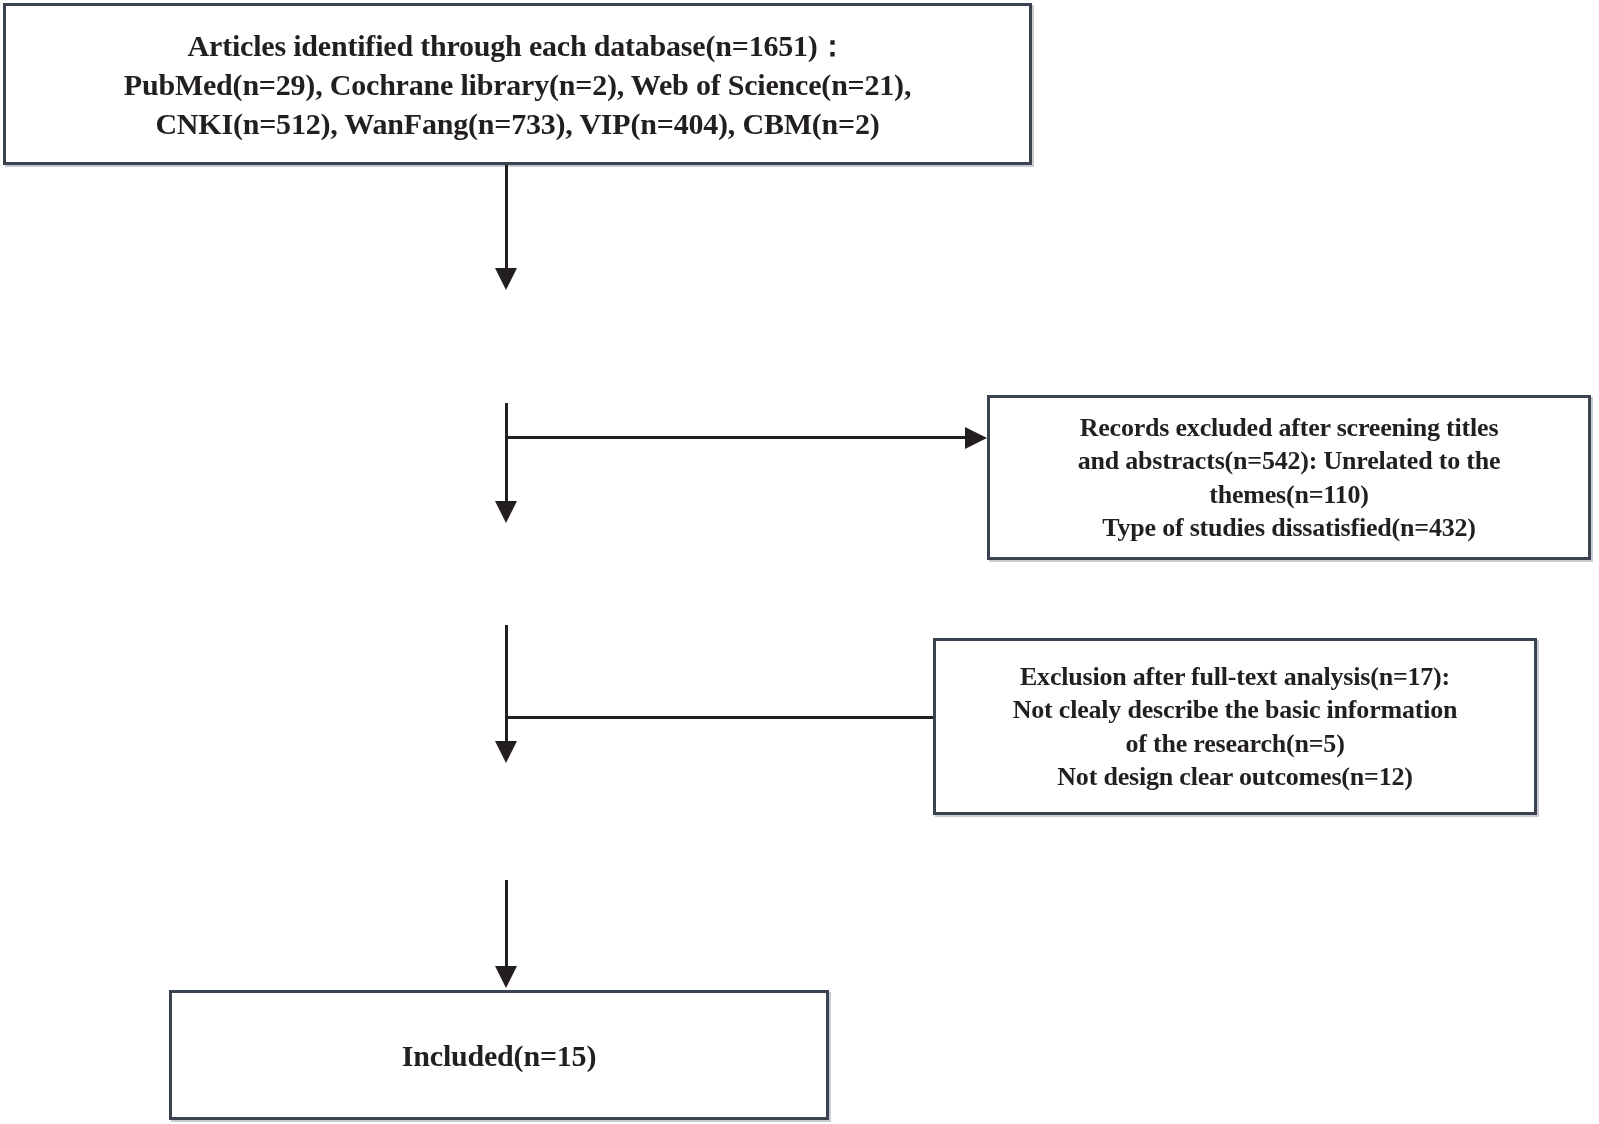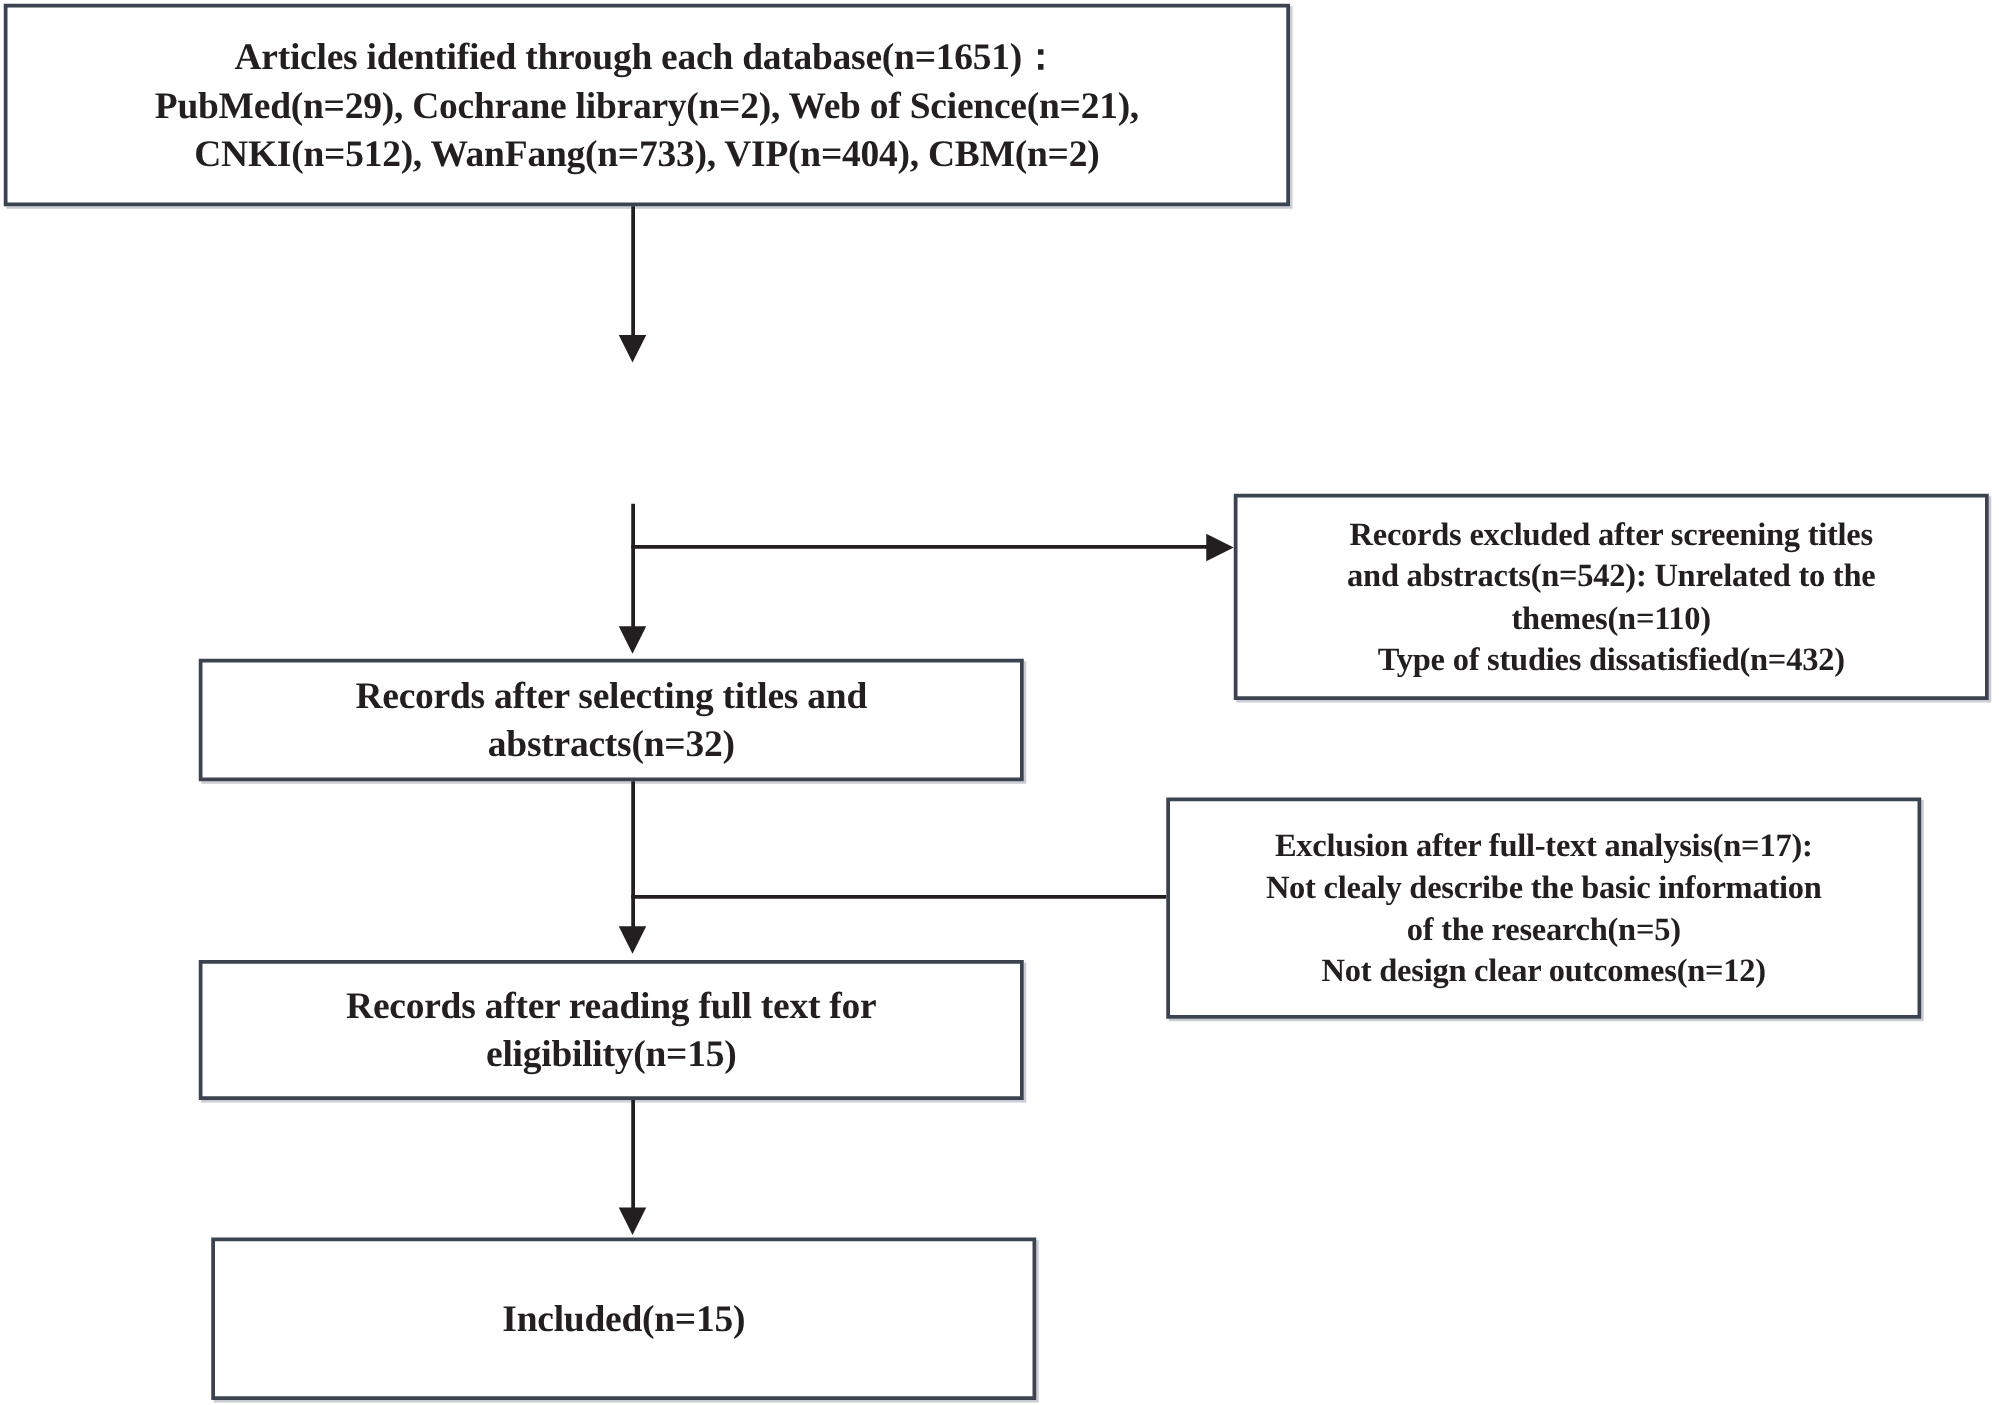--- a/index.html
+++ b/index.html
@@ -97,42 +97,34 @@
   <div class="hline" style="left:505px; top:436px; width:468px;"></div>
   <div class="arrow-right" style="left:965px; top:427px;"></div>
 
   <div class="box box-excl" style="left:987px; top:355px; width:604px; height:165px;margin-top:40px;">
     <div class="txt">Records excluded after screening titles
 and abstracts(n=542): Unrelated to the
 themes(n=110)
 Type of studies dissatisfied(n=432)</div>
   </div>
 
-  <div class="box box-main" style="left:159px; top:527px; width:660px; height:98px;">
-    <div class="txt">Records after selecting titles and
-abstracts(n=32)</div>
-  </div>
 
   <div class="vline" style="left:505px; top:625px; height:118px;"></div>
   <div class="arrow-down" style="left:495px; top:741px;"></div>
 
   <div class="hline" style="left:505px; top:716px; width:468px;"></div>
   <div class="arrow-right" style="left:965px; top:707px;"></div>
 
   <div class="box box-excl" style="left:933px; top:638px; width:604px; height:177px;">
     <div class="txt">Exclusion after full-text analysis(n=17):
 Not clealy describe the basic information
 of the research(n=5)
 Not  design clear outcomes(n=12)</div>
   </div>
 
-  <div class="box box-main" style="left:159px; top:768px; width:660px; height:112px;">
-    <div class="txt">Records after reading full text for
-eligibility(n=15)</div>
-  </div>
 
   <div class="vline" style="left:505px; top:880px; height:90px;"></div>
   <div class="arrow-down" style="left:495px; top:966px;"></div>
 
   <div class="box box-main" style="left:169px; top:990px; width:660px; height:130px;">
     <div class="txt">Included(n=15)</div>
   </div>
 
 </div>
 

